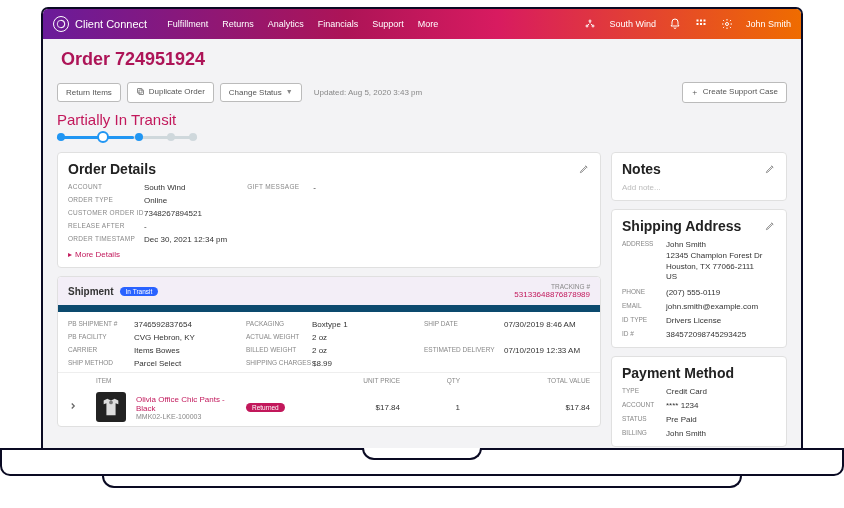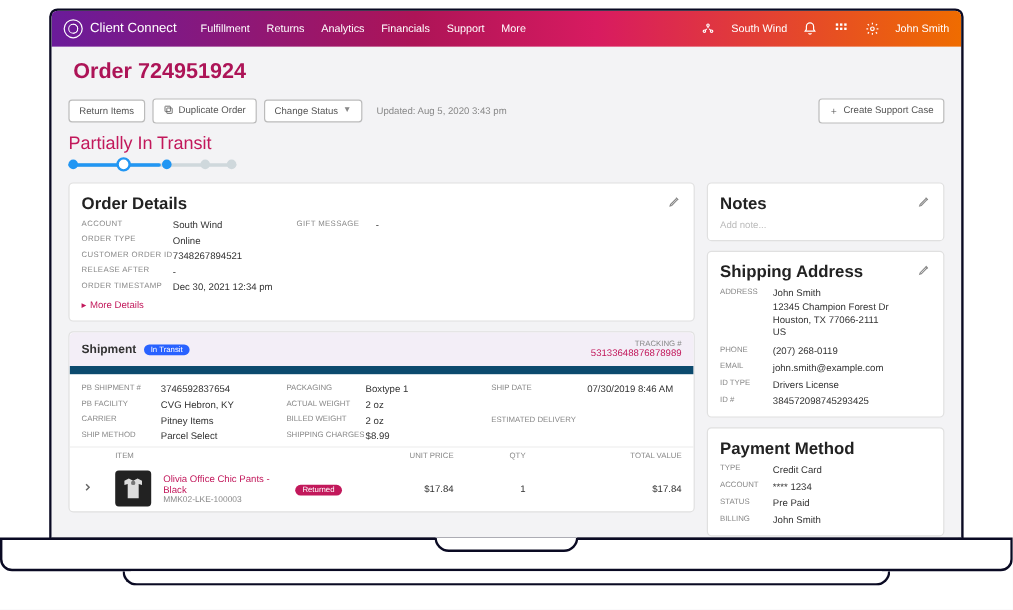--- a/index.html
+++ b/index.html
@@ -30,21 +30,21 @@
   .status-label { color:#c2185b; font-size:15px; margin-bottom:4px;}
   .progress { position:relative; height:10px; margin-bottom:10px; width:140px;}
   .progress .track { position:absolute; top:4px; left:0; right:0; height:3px; background:#cfd8dc; border-radius:2px;}
   .progress .fill { position:absolute; top:4px; left:0; width:55%; height:3px; background:#2196f3; border-radius:2px;}
   .progress .dot { position:absolute; top:1px; width:8px; height:8px; border-radius:50%; background:#2196f3;}
   .progress .dot.big { width:12px; height:12px; top:-1px; background:#fff; border:2px solid #2196f3;}
   .progress .dot.muted { background:#cfd8dc;}
 
   .columns { display:flex; gap:10px;}
   .col-main { flex:1; min-width:0;}
-  .col-side { width:198px; display:flex; flex-direction:column; gap:8px;}
+  .col-side { width:176px; display:flex; flex-direction:column; gap:8px;}
 
   .card { background:#fff; border:1px solid #e0e0e0; border-radius:4px; padding:8px 10px; }
   .card-head { display:flex; align-items:center; margin-bottom:6px;}
   .card-head h3 { font-size:14px; font-weight:600; color:#222;}
   .pencil { margin-left:auto; color:#999; cursor:pointer; font-size:10px;}
 
   .kv-grid { display:grid; grid-template-columns:70px 1fr; row-gap:4px; column-gap:6px; font-size:8px;}
   .kv-grid .k { text-transform:uppercase; color:#888; font-size:6.5px; letter-spacing:0.3px; white-space:nowrap;}
   .kv-grid .v { color:#333; font-size:8px;}
   .od-grid { display:flex; gap:20px;}
@@ -221,38 +221,39 @@
                 <div class="num">53133648876878989</div>
               </div>
             </div>
             <div class="ship-body">
               <div class="sb-col">
                 <span class="k">PB SHIPMENT #</span>
                   <span class="v">3746592837654</span>
                 <span class="k">PB FACILITY</span>
                   <span class="v">CVG Hebron, KY</span>
                 <span class="k">CARRIER</span>
-                  <span class="v">Pitney Items</span>
+                  <span class="v">Items Bowes</span>
                 <span class="k">SHIP METHOD</span>
                   <span class="v">Parcel Select</span>
               </div>
               <div class="sb-col">
                 <span class="k">PACKAGING</span>
                   <span class="v">Boxtype 1</span>
                 <span class="k">ACTUAL WEIGHT</span>
                   <span class="v">2 oz</span>
                 <span class="k">BILLED WEIGHT</span>
                   <span class="v">2 oz</span>
                 <span class="k">SHIPPING CHARGES</span>
                   <span class="v">$8.99</span>
               </div>
               <div class="sb-col" style="grid-template-columns:80px 1fr;">
                 <span class="k">SHIP DATE</span>
                   <span class="v">07/30/2019 8:46 AM</span>
                 <span class="k">ESTIMATED DELIVERY</span>
+                  <span class="v">07/10/2019 12:33 AM</span>
               </div>
             </div>
             <div class="line-head">
               <span></span>
               <span>ITEM</span>
               <span></span>
               <span class="r">UNIT PRICE</span>
               <span class="r">QTY</span>
               <span></span>
               <span class="r">TOTAL VALUE</span>
@@ -302,21 +303,21 @@
             </div>
             <div class="side-grid">
               <span class="k">ADDRESS</span>
               <span class="v addr-block">
                 <div>John Smith</div>
                 <div>12345 Champion Forest Dr</div>
                 <div>Houston, TX 77066-2111</div>
                 <div>US</div>
               </span>
               <span class="k">PHONE</span>
-                <span class="v">(207) 268-0119</span>
+                <span class="v">(207) 555-0119</span>
               <span class="k">EMAIL</span>
                 <span class="v">john.smith@example.com</span>
               <span class="k">ID TYPE</span>
                 <span class="v">Drivers License</span>
               <span class="k">ID #</span>
                 <span class="v">384572098745293425</span>
             </div>
           </div>
 
           <div class="card">

